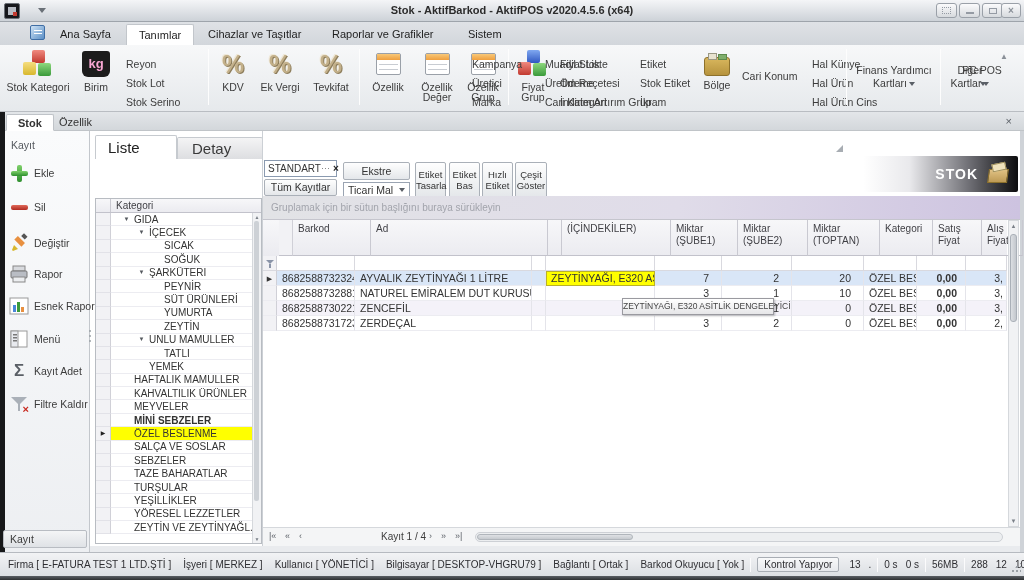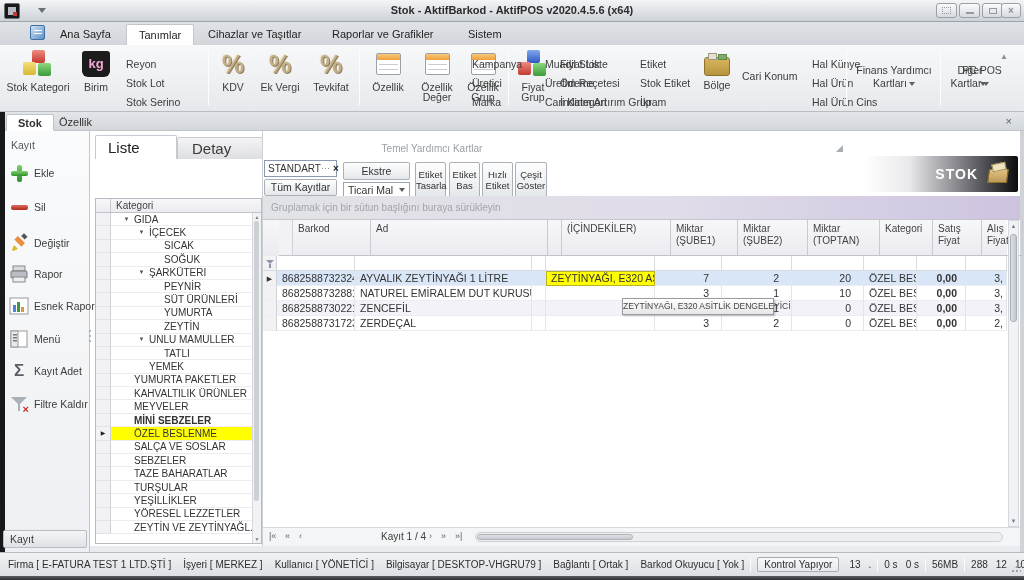--- a/index.html
+++ b/index.html
@@ -316,21 +316,20 @@
       </div>
     <span>Bölge</span>
   </div>
 
   <div class="abs" style="left:742px;top:70px;font-size:10.5px;color:#3c3c3c;">Cari Konum</div>
   <div class="abs smallcol" style="left:812px;top:55px;">
     <div>Hal Künye</div>
     <div>Hal Ürün</div>
     <div>Hal Ürün Cins</div>
   </div>
-  <div class="abs ribcaption" style="left:60px;top:143px;width:744px;">Temel Yardımcı Kartlar</div>
   <div class="abs launcher" style="left:836px;top:145px;"></div>
   <div class="abs gsep" style="left:846px;top:49px;"></div>
   <div class="abs dropgroup" style="left:850px;top:64px;width:88px;">
     <span>Finans Yardımcı Kartları</span><span class="caret"></span>
   </div>
   <div class="abs gsep" style="left:940px;top:49px;"></div>
   <div class="abs dropgroup" style="left:942px;top:64px;width:56px;">
     <span>Diğer Kartlar</span><span class="caret"></span>
   </div>
 
@@ -524,21 +523,21 @@
         </div>
       <div class="trow">
           <div class="ti"></div>
           <div class="tc">
             <span style="margin-left:38px;">YEMEK</span>
           </div>
         </div>
       <div class="trow">
           <div class="ti"></div>
           <div class="tc">
-            <span style="margin-left:23px;">YUMURTA PAKETLER</span>
+            <span style="margin-left:23px;">HAFTALIK MAMULLER</span>
           </div>
         </div>
       <div class="trow">
           <div class="ti"></div>
           <div class="tc">
             <span style="margin-left:23px;">KAHVALTILIK ÜRÜNLER</span>
           </div>
         </div>
       <div class="trow">
           <div class="ti"></div>

